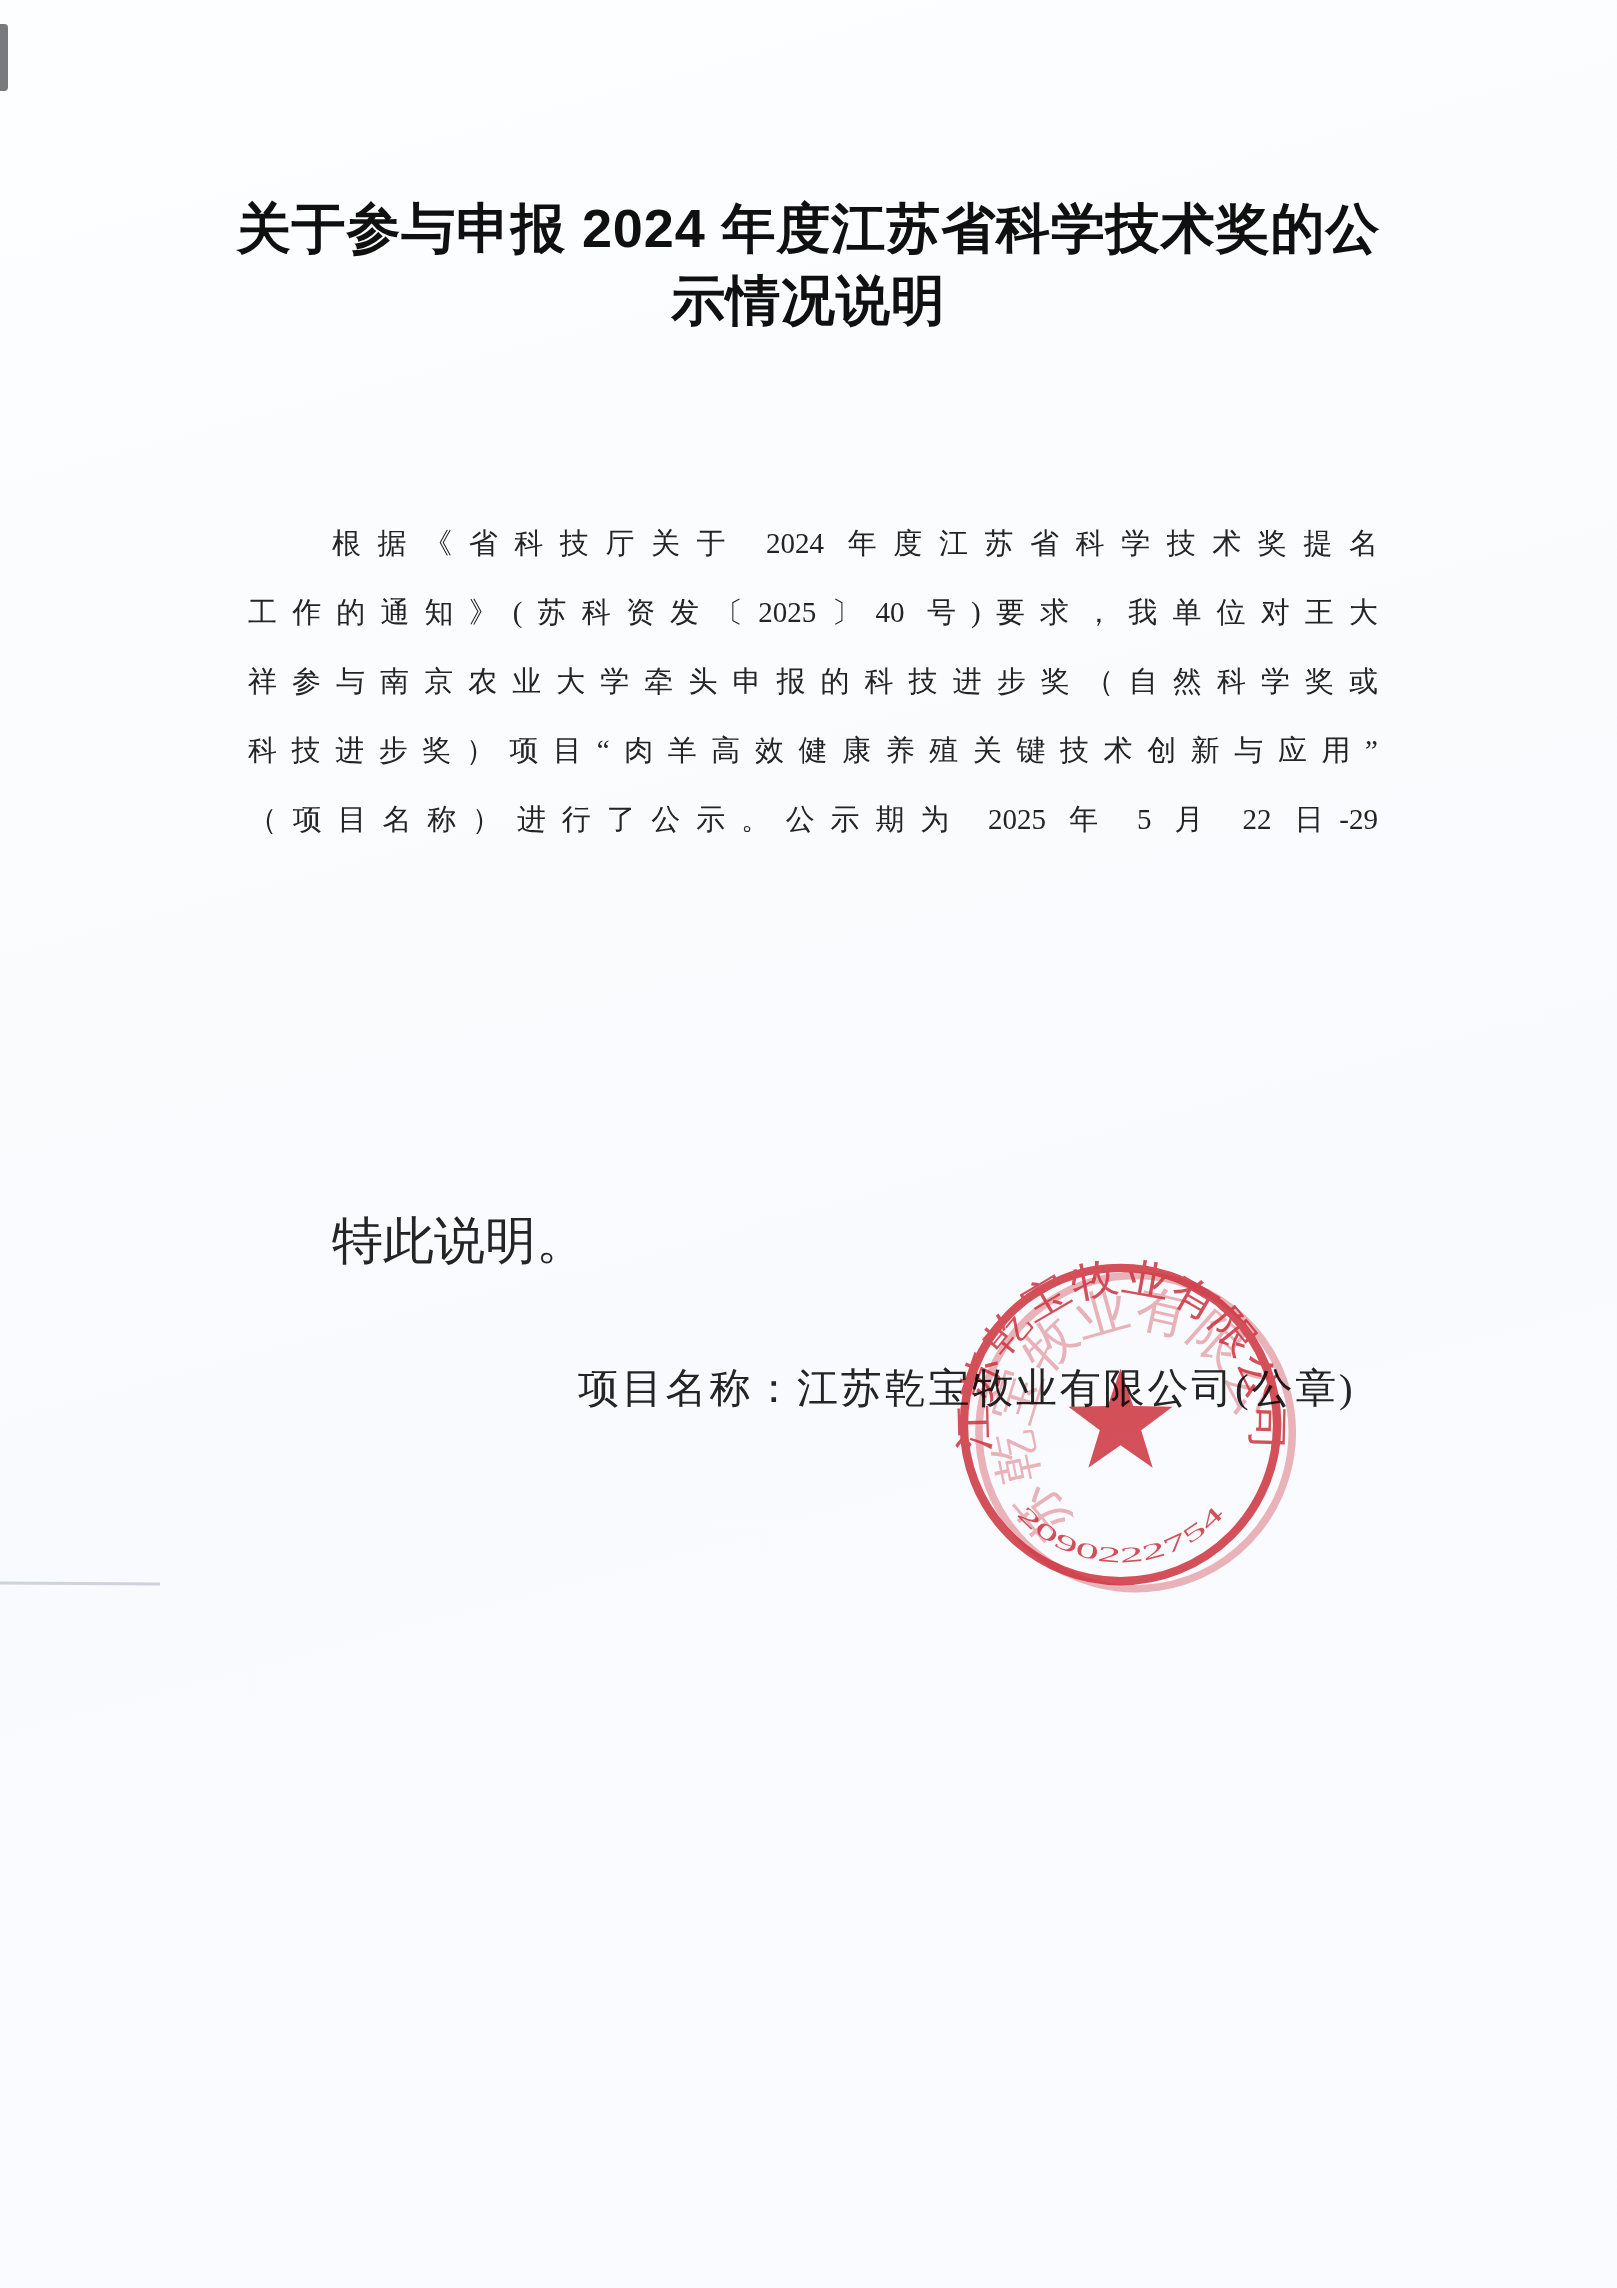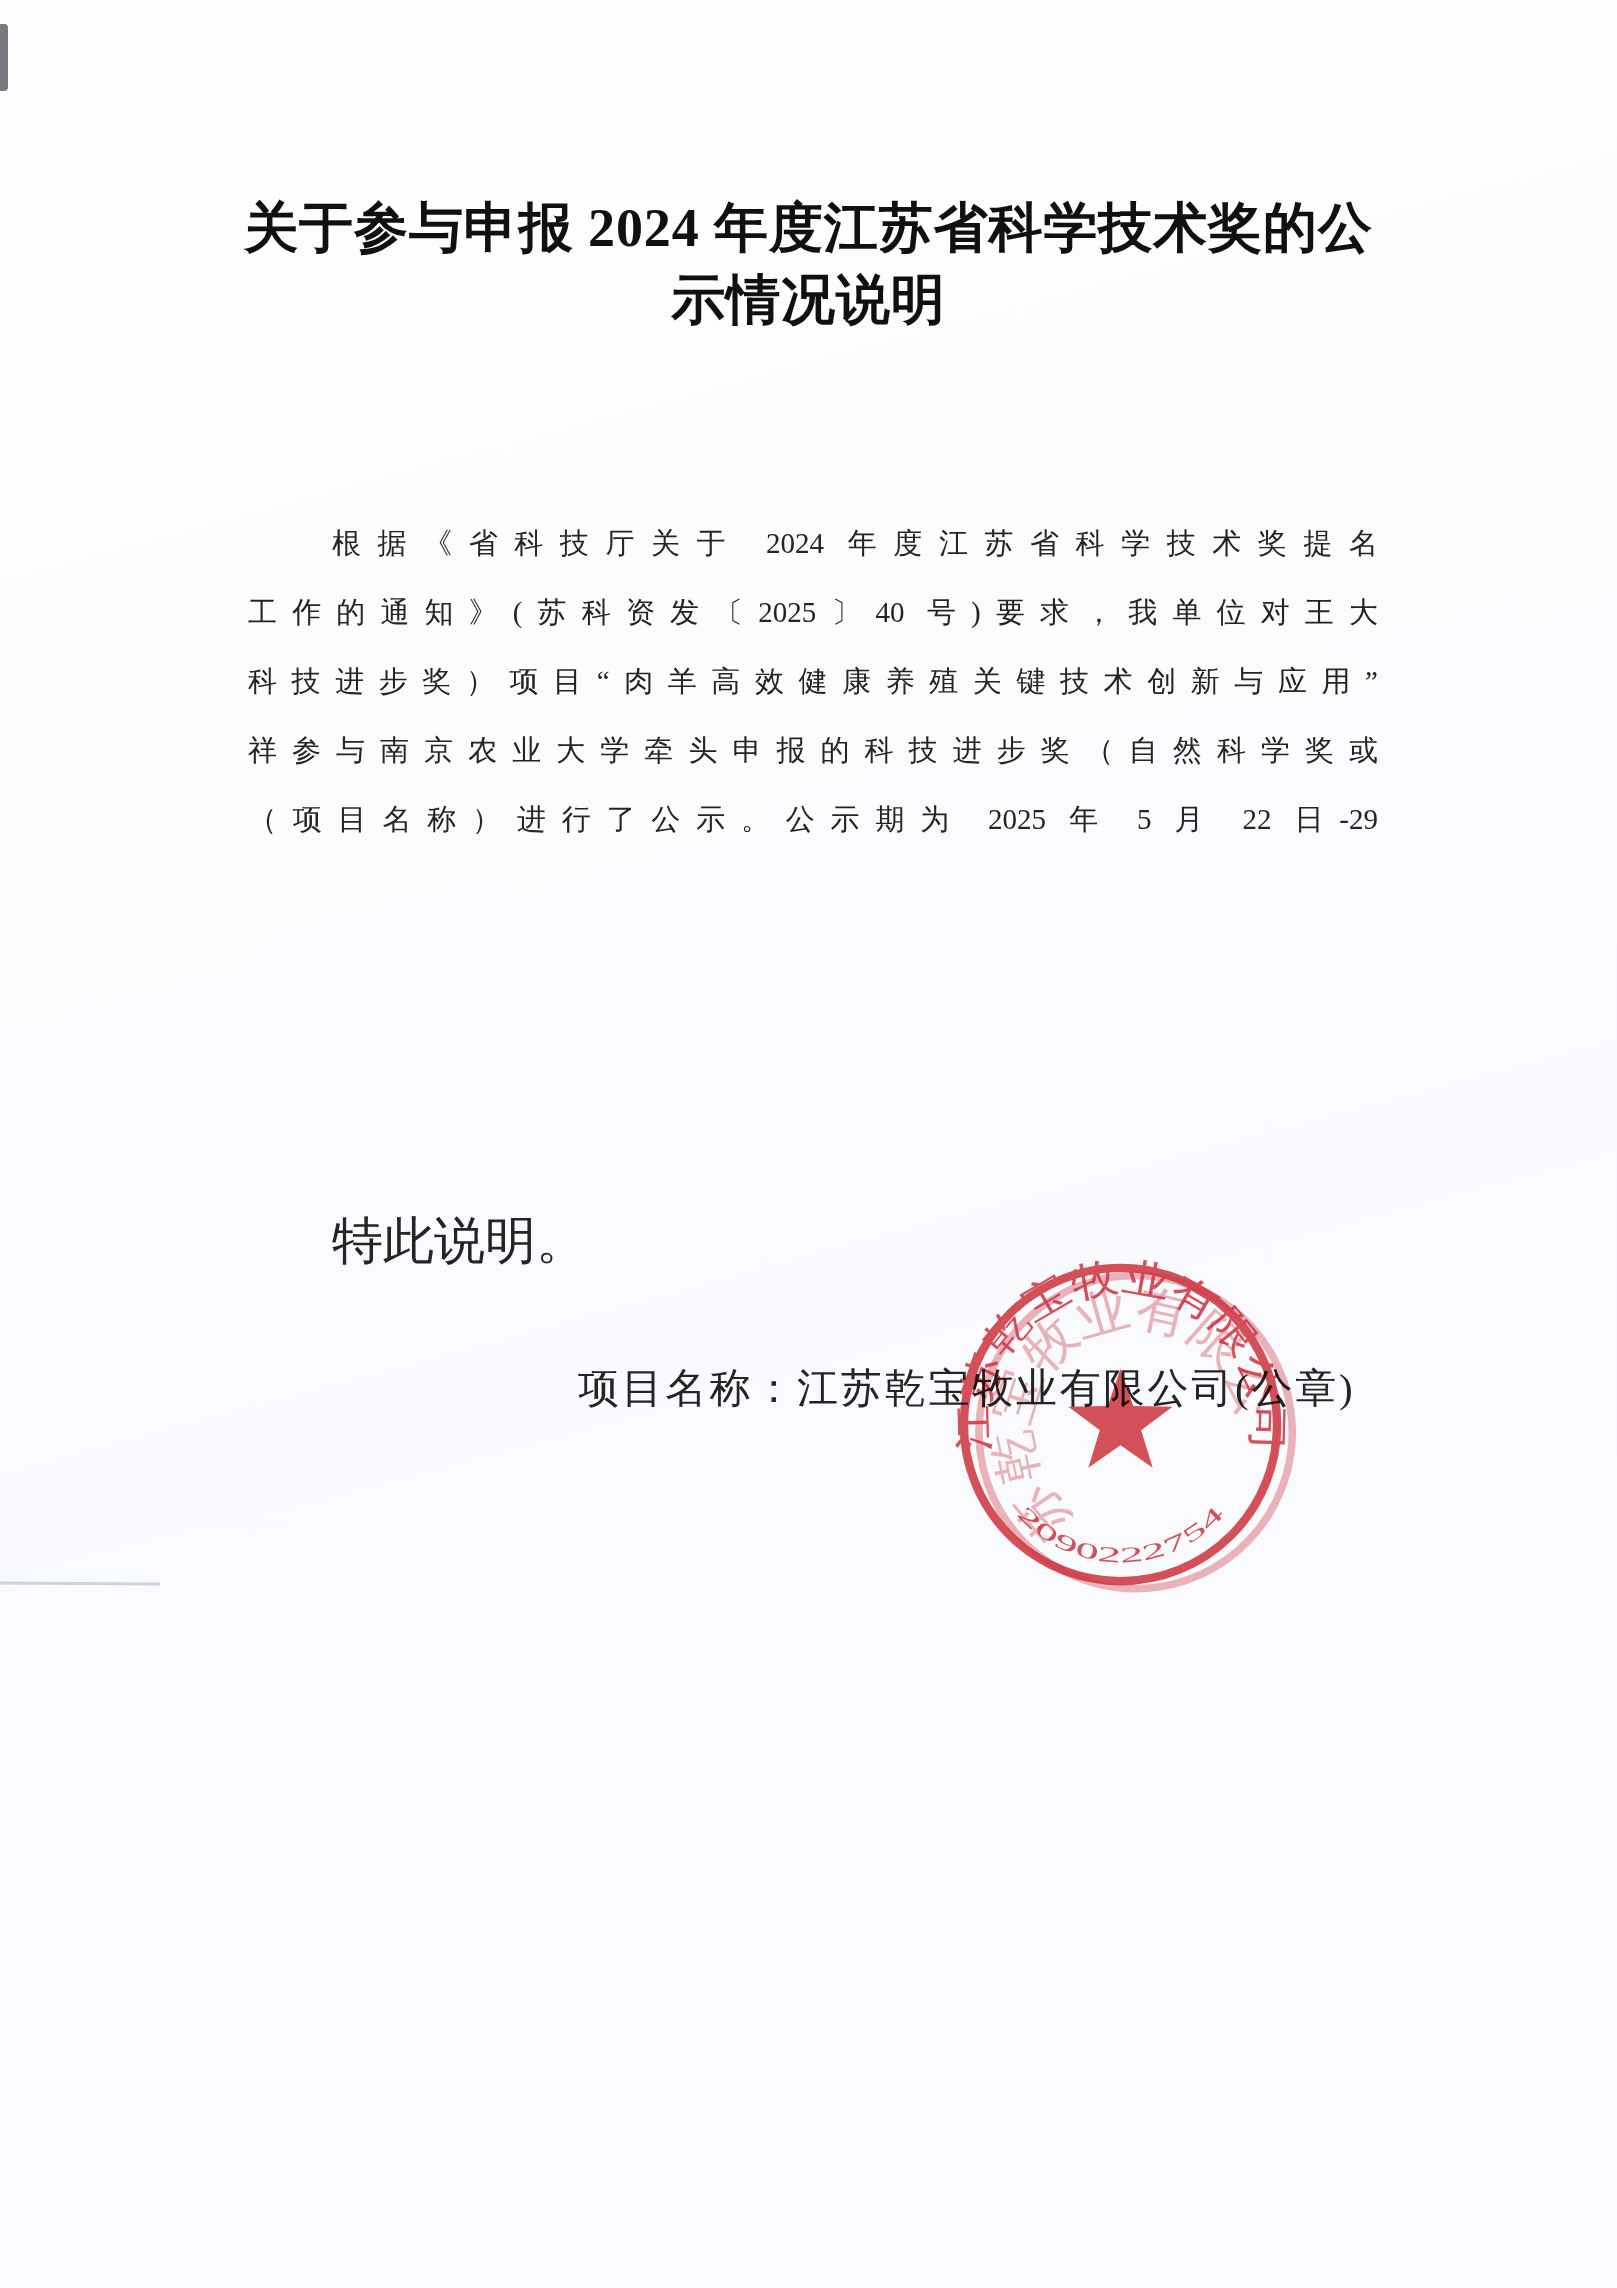--- a/index.html
+++ b/index.html
@@ -7,21 +7,21 @@
     position:relative;
     width:1617px;height:2289px;
     background:linear-gradient(165deg,#fdfeff 0%,#f8fafd 55%,#fafbfe 100%);
     font-family:"Liberation Serif","DejaVu Serif",serif;
     color:#1f1f1f;
     overflow:hidden;
   }
   .title{
     position:absolute;top:192px;left:0;width:100%;
     margin:0;text-align:center;
-    font-family:Liberation Serif, serif;
+    font-family:Liberation Sans, sans-serif;
     font-weight:700;font-size:54px;line-height:72px;color:#101010;
     letter-spacing:0.9px;
   }
   .tl{display:block;}
   .body-block{
     position:absolute;top:509px;left:248px;width:1130px;
     font-size:29px;line-height:69px;color:#242424;
   }
   .bl{min-height:69px;}
   .just{text-align:justify;text-align-last:justify;}
@@ -63,22 +63,22 @@
 <div class="page">
 
   <h1 class="title">
     <span class="tl">关于参与申报 2024 年度江苏省科学技术奖的公</span>
     <span class="tl">示情况说明</span>
   </h1>
 
   <div class="body-block">
     <div class="bl just indent">根据《省科技厅关于 2024 年度江苏省科学技术奖提名</div>
     <div class="bl just">工作的通知》(苏科资发〔2025〕40 号)要求，我单位对王大</div>
+    <div class="bl just">祥参与南京农业大学牵头申报的科技进步奖（自然科学奖或</div>
     <div class="bl just">科技进步奖）项目“肉羊高效健康养殖关键技术创新与应用”</div>
-    <div class="bl just">祥参与南京农业大学牵头申报的科技进步奖（自然科学奖或</div>
     <div class="bl just">（项目名称）进行了公示。公示期为 2025 年 5 月 22 日-29</div>
   </div>
 
 
   <div class="note">特此说明。</div>
 
   <div class="org">项目名称：江苏乾宝牧业有限公司(公章)</div>
 
 
   <svg class="stamp" viewBox="0 0 372 372" xmlns="http://www.w3.org/2000/svg">

